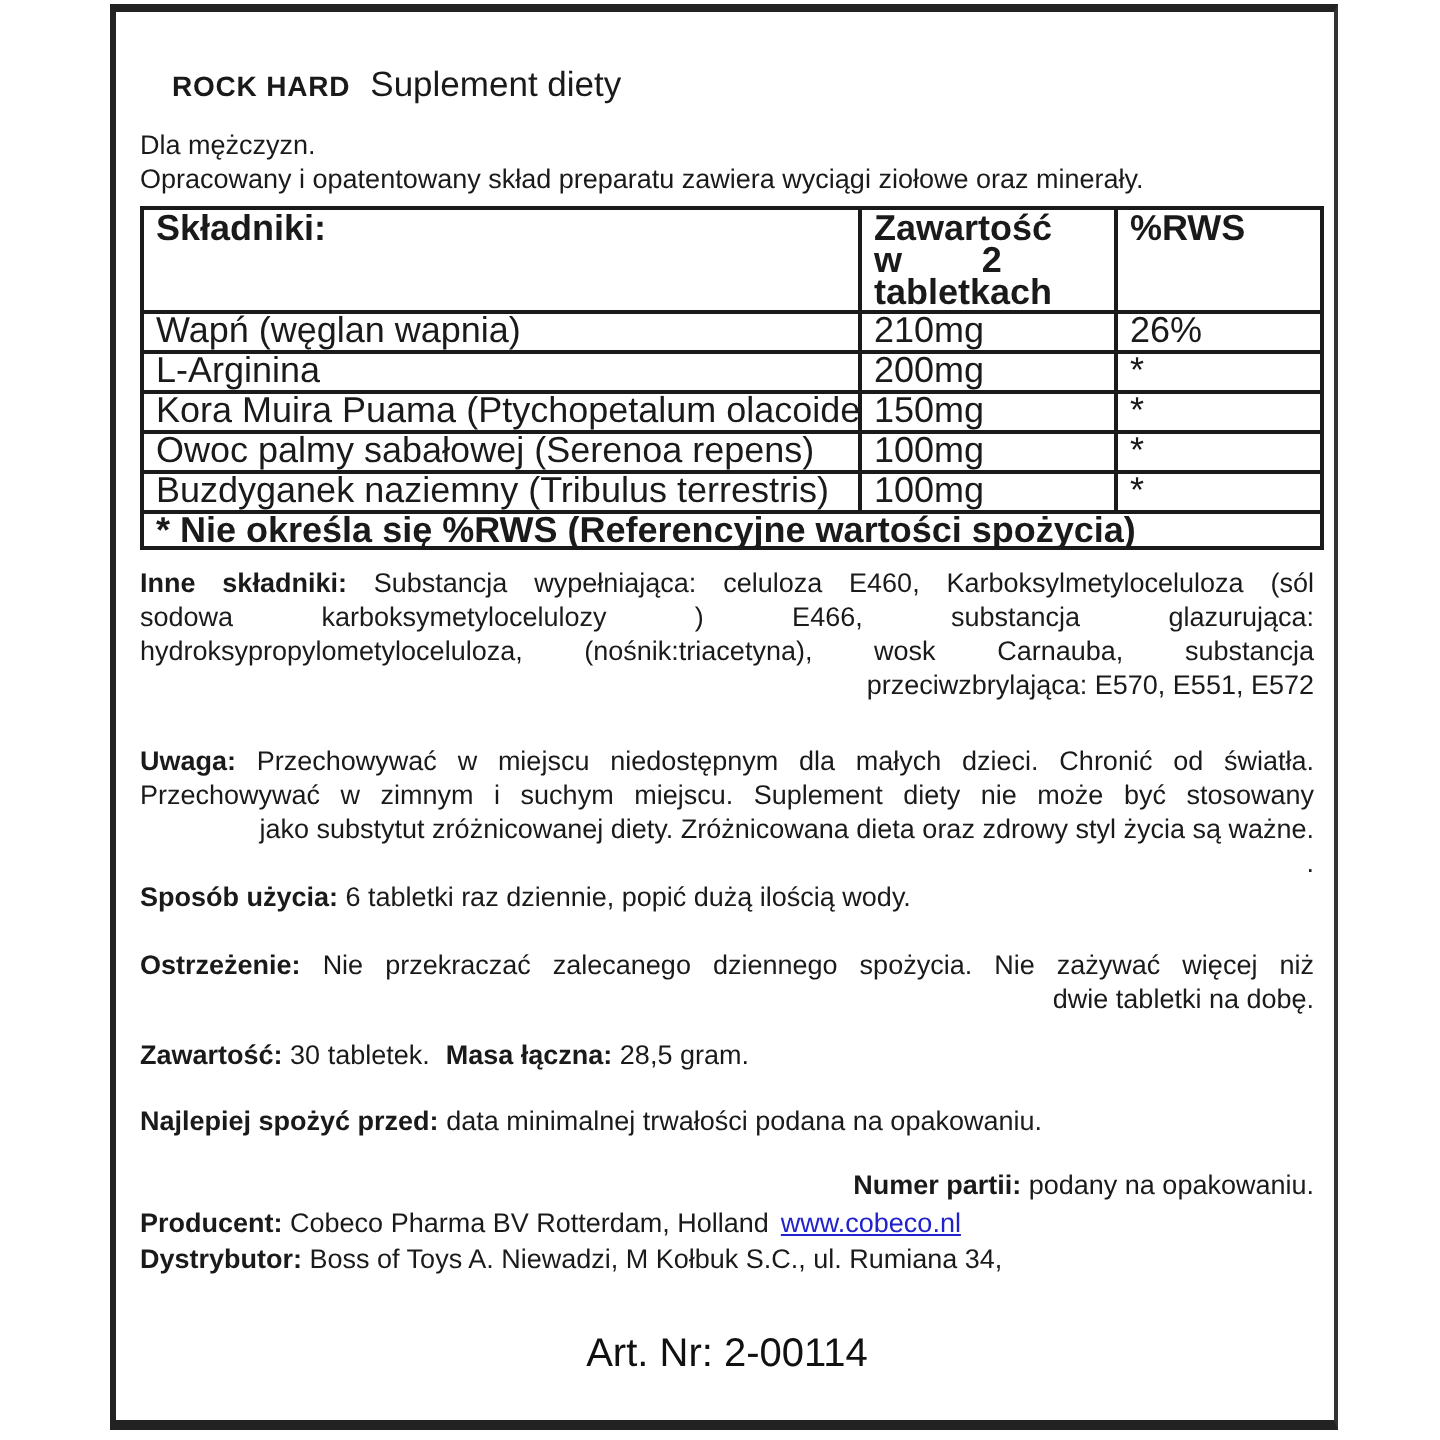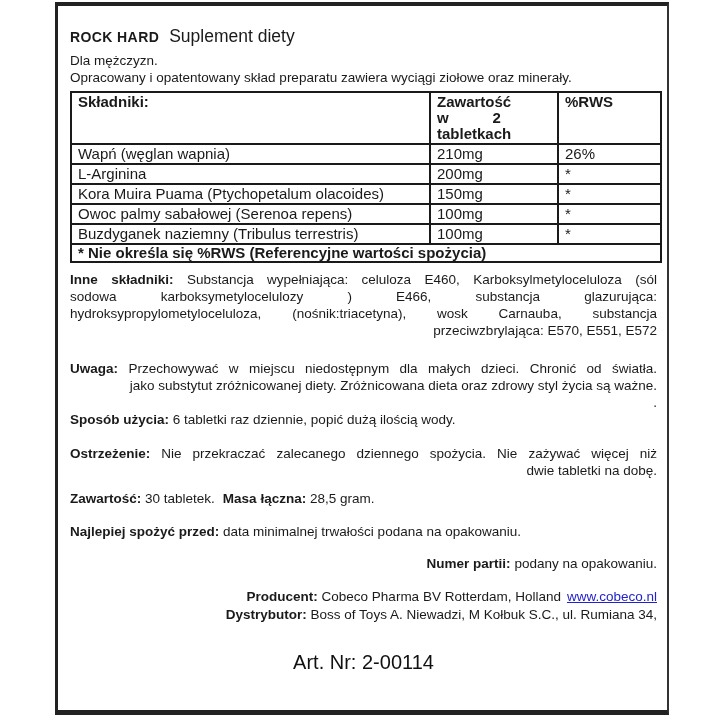--- a/index.html
+++ b/index.html
@@ -8,27 +8,27 @@
     font-family:"Liberation Sans","DejaVu Sans",sans-serif;
     color:#1a1a1a;position:relative;
   }
   .frame{
     position:absolute;left:55px;top:2px;width:614px;height:713px;
     box-sizing:border-box;background:#fff;overflow:hidden;
     border-top:4px solid #222;border-bottom:5px solid #222;
     border-left:3px solid #222;border-right:2px solid #333;
   }
   .content{padding:14px 10px 0 12px;font-size:13.5px;line-height:17px;}
-  .brandline{margin:6px 0 4px 0;line-height:20px;white-space:nowrap;}
+  .brandline{margin:6px 0 4px 16px;line-height:32px;white-space:nowrap;}
   .brand{font-weight:bold;font-size:14px;letter-spacing:0.4px;}
   .title{font-size:17.5px;margin-left:10px;}
   .hline{line-height:17px;}
   table.ingredients{
     border-collapse:collapse;width:590px;margin-top:5px;
-    font-size:15px;table-layout:fixed;
+    font-size:18px;table-layout:fixed;
   }
   table.ingredients td,table.ingredients th{
     border:2px solid #1a1a1a;padding:1px 6px;text-align:left;vertical-align:top;
     overflow:hidden;white-space:nowrap;
   }
   col.c1{width:359px;}col.c2{width:128px;}col.c3{width:103px;}
   tr.head th{height:48px;font-weight:bold;line-height:16px;}
   .w2row{display:flex;justify-content:space-between;width:56%;}
   tr.datarow td{height:16px;line-height:15px;}
   tr.footrow td{font-weight:bold;height:14px;line-height:14px;}
@@ -37,21 +37,21 @@
   .jline{text-align:justify;text-align-last:justify;line-height:17px;}
   .lline{text-align:right;line-height:17px;}
   b.lead{font-weight:bold;}
   .sec-inne{margin-top:8px;}
   .sec-uwaga{margin-top:21px;}
   .sec-sposob{margin-top:0;}
   .sec-ostrz{margin-top:17px;}
   .sec-zaw{margin-top:11px;}
   .sec-najl{margin-top:16px;}
   .sec-partia{margin-top:15px;text-align:right;}
-  .sec-prod{margin-top:16px;text-align:right;line-height:18px;}
+  .sec-prod{margin-top:2px;text-align:left;line-height:18px;}
   .link{color:#2222cc;text-decoration:underline;margin-left:6px;}
   .artnr{margin-top:30px;text-align:center;font-size:20px;color:#111;}
   .sep2{display:inline-block;width:8px;}
 </style>
 </head>
 <body>
 
 <div class="frame">
   <div class="content">
 
@@ -113,20 +113,21 @@
 
     <div class="para sec-inne">
       <div class="jline"><b class="lead">Inne składniki:</b> <span>Substancja wypełniająca: celuloza E460, Karboksylmetyloceluloza (sól</span></div>
       <div class="jline">sodowa karboksymetylocelulozy ) E466, substancja glazurująca:</div>
       <div class="jline">hydroksypropylometyloceluloza, (nośnik:triacetyna), wosk Carnauba, substancja</div>
       <div class="lline">przeciwzbrylająca: E570, E551, E572</div>
     </div>
 
     <div class="para sec-uwaga">
       <div class="jline"><b class="lead">Uwaga:</b> <span>Przechowywać w miejscu niedostępnym dla małych dzieci. Chronić od światła.</span></div>
+      <div class="jline">Przechowywać w zimnym i suchym miejscu. Suplement diety nie może być stosowany</div>
       <div class="lline">jako substytut zróżnicowanej diety. Zróżnicowana dieta oraz zdrowy styl życia są ważne.</div>
       <div class="lline">.</div>
     </div>
 
     <div class="para sec-sposob">
       <b class="lead">Sposób użycia:</b> <span>6 tabletki raz dziennie, popić dużą ilością wody.</span>
     </div>
 
     <div class="para sec-ostrz">
       <div class="jline"><b class="lead">Ostrzeżenie:</b> <span>Nie przekraczać zalecanego dziennego spożycia. Nie zażywać więcej niż</span></div>

